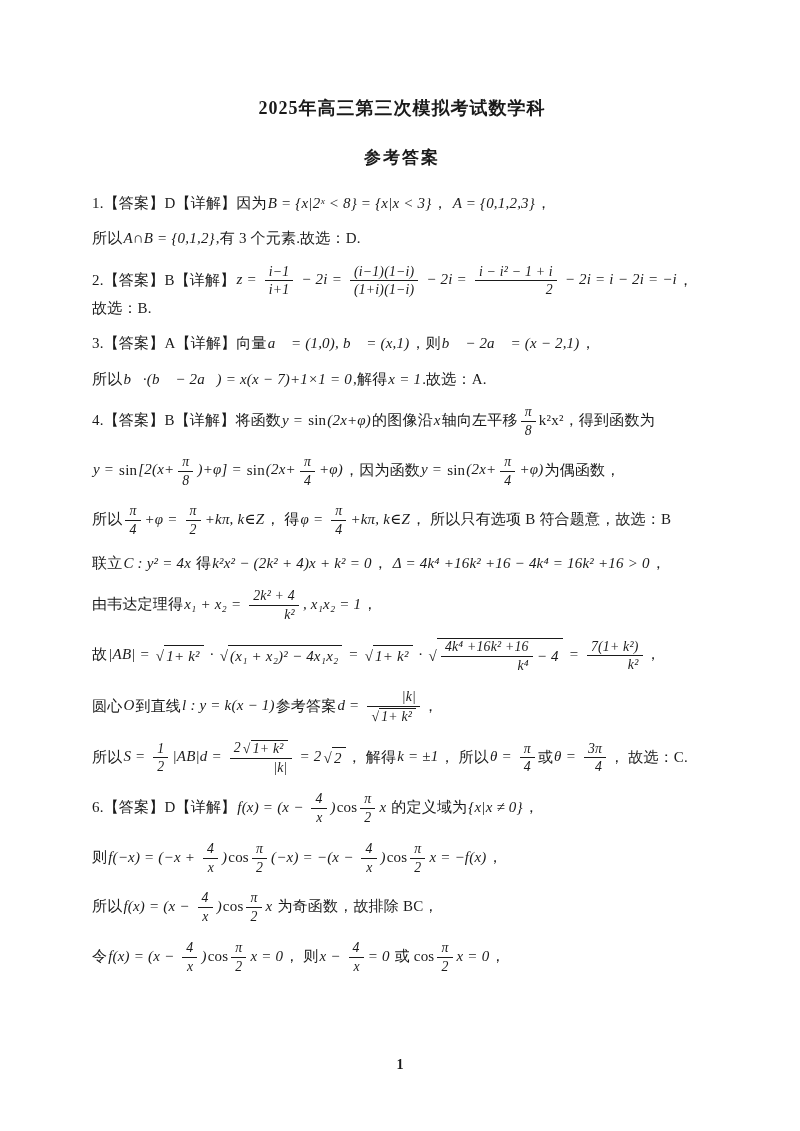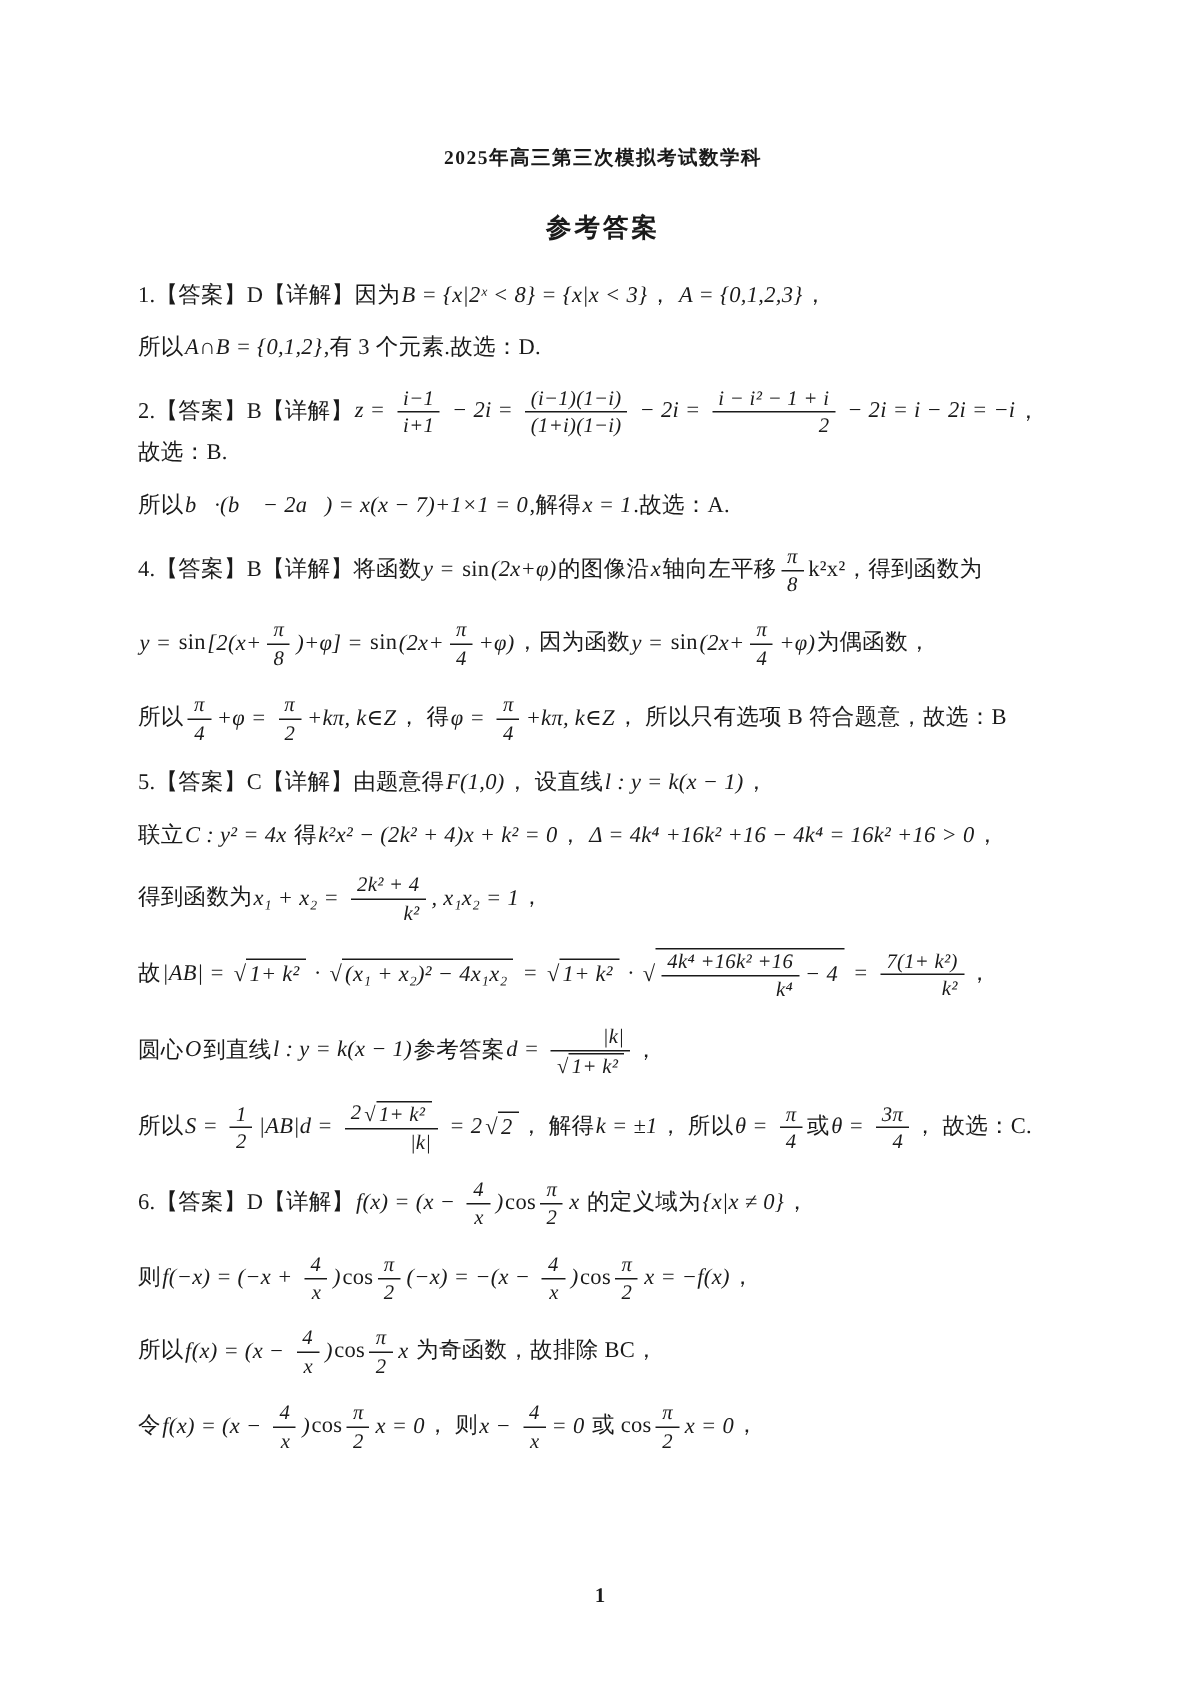--- a/index.html
+++ b/index.html
@@ -16,21 +16,21 @@
   }
   .page {
     box-sizing: border-box;
     width: 800px;
     height: 1131px;
     padding: 96px 88px 0 92px;
     position: relative;
   }
   .doc-title {
     text-align: center;
-    font-size: 13px;
+    font-size: 18px;
     font-weight: bold;
     letter-spacing: 1px;
     margin: 0 0 26px 0;
   }
   .doc-subtitle {
     text-align: center;
     font-size: 17px;
     font-weight: bold;
     letter-spacing: 2px;
     margin: 0 0 24px 0;
@@ -97,27 +97,27 @@
 </head>
 <body>
 
 <div class="page">
   <h1 class="doc-title">2025年高三第三次模拟考试数学科</h1>
   <h2 class="doc-subtitle">参考答案</h2>
   <div>
       <div class="line"><span class="cn">1.【答案】D【详解】因为</span><span class="mi">B = {x|2ˣ &lt; 8} = {x|x &lt; 3}</span><span class="cn">， </span><span class="mi">A = {0,1,2,3}</span><span class="cn">，</span></div>
       <div class="line"><span class="cn">所以</span><span class="mi">A∩B = {0,1,2}</span><span class="cn">,有 3 个元素.故选：D.</span></div>
       <div class="line"><span class="cn">2.【答案】B【详解】</span><span class="mi">z = </span><span class="frac"><span class="num"><span class="mi">i−1</span></span><span class="den"><span class="mi">i+1</span></span></span><span class="mi"> − 2i = </span><span class="frac"><span class="num"><span class="mi">(i−1)(1−i)</span></span><span class="den"><span class="mi">(1+i)(1−i)</span></span></span><span class="mi"> − 2i = </span><span class="frac"><span class="num"><span class="mi">i − i² − 1 + i</span></span><span class="den"><span class="mi">2</span></span></span><span class="mi"> − 2i = i − 2i = −i</span><span class="cn">， 故选：B.</span></div>
+      <div class="line"><span class="cn">3.【答案】A【详解】向量</span><span class="mi">a⃗ = (1,0), b⃗ = (x,1)</span><span class="cn">，则</span><span class="mi">b⃗ − 2a⃗ = (x − 2,1)</span><span class="cn">，</span></div>
       <div class="line"><span class="cn">所以</span><span class="mi">b⃗·(b⃗ − 2a⃗) = x(x − 7)+1×1 = 0</span><span class="cn">,解得</span><span class="mi">x = 1</span><span class="cn">.故选：A.</span></div>
       <div class="line"><span class="cn">4.【答案】B【详解】将函数</span><span class="mi">y = </span><span class="cn">sin</span><span class="mi">(2x+φ)</span><span class="cn">的图像沿</span><span class="mi">x</span><span class="cn">轴向左平移</span><span class="frac"><span class="num"><span class="mi">π</span></span><span class="den"><span class="mi">8</span></span></span><span class="cn">k²x²，得到函数为</span></div>
       <div class="line"><span class="mi">y = </span><span class="cn">sin</span><span class="mi">[2(x+</span><span class="frac"><span class="num"><span class="mi">π</span></span><span class="den"><span class="mi">8</span></span></span><span class="mi">)+φ] = </span><span class="cn">sin</span><span class="mi">(2x+</span><span class="frac"><span class="num"><span class="mi">π</span></span><span class="den"><span class="mi">4</span></span></span><span class="mi">+φ)</span><span class="cn">，因为函数</span><span class="mi">y = </span><span class="cn">sin</span><span class="mi">(2x+</span><span class="frac"><span class="num"><span class="mi">π</span></span><span class="den"><span class="mi">4</span></span></span><span class="mi">+φ)</span><span class="cn">为偶函数，</span></div>
       <div class="line"><span class="cn">所以</span><span class="frac"><span class="num"><span class="mi">π</span></span><span class="den"><span class="mi">4</span></span></span><span class="mi">+φ = </span><span class="frac"><span class="num"><span class="mi">π</span></span><span class="den"><span class="mi">2</span></span></span><span class="mi">+kπ, k∈Z</span><span class="cn">， 得</span><span class="mi">φ = </span><span class="frac"><span class="num"><span class="mi">π</span></span><span class="den"><span class="mi">4</span></span></span><span class="mi">+kπ, k∈Z</span><span class="cn">， 所以只有选项 B 符合题意，故选：B</span></div>
-      <div class="line"><span class="cn">5.【答案】C【详解】由题意得</span><span class="mi">F(1,0)</span><span class="cn">， 设直线</span><span class="mi">l : y = k(x − 1)</span><span class="cn">，</span></div>
       <div class="line"><span class="cn">联立</span><span class="mi">C : y² = 4x</span><span class="cn"> 得</span><span class="mi">k²x² − (2k² + 4)x + k² = 0</span><span class="cn">， </span><span class="mi">Δ = 4k⁴ +16k² +16 − 4k⁴ = 16k² +16 &gt; 0</span><span class="cn">，</span></div>
-      <div class="line"><span class="cn">得到函数为</span><span class="mi">x₁ + x₂ = </span><span class="frac"><span class="num"><span class="mi">2k² + 4</span></span><span class="den"><span class="mi">k²</span></span></span><span class="mi">, x₁x₂ = 1</span><span class="cn">，</span></div>
+      <div class="line"><span class="cn">由韦达定理得</span><span class="mi">x₁ + x₂ = </span><span class="frac"><span class="num"><span class="mi">2k² + 4</span></span><span class="den"><span class="mi">k²</span></span></span><span class="mi">, x₁x₂ = 1</span><span class="cn">，</span></div>
       <div class="line"><span class="cn">故</span><span class="mi">|AB| = </span><span class="sqrt">
           <span class="rsym">√</span>
           <span class="rad">
             <span class="mi">1+ k²</span>
           </span>
         </span><span class="mi"> · </span><span class="sqrt">
           <span class="rsym">√</span>
           <span class="rad">
             <span class="mi">(x₁ + x₂)² − 4x₁x₂</span>
           </span>

